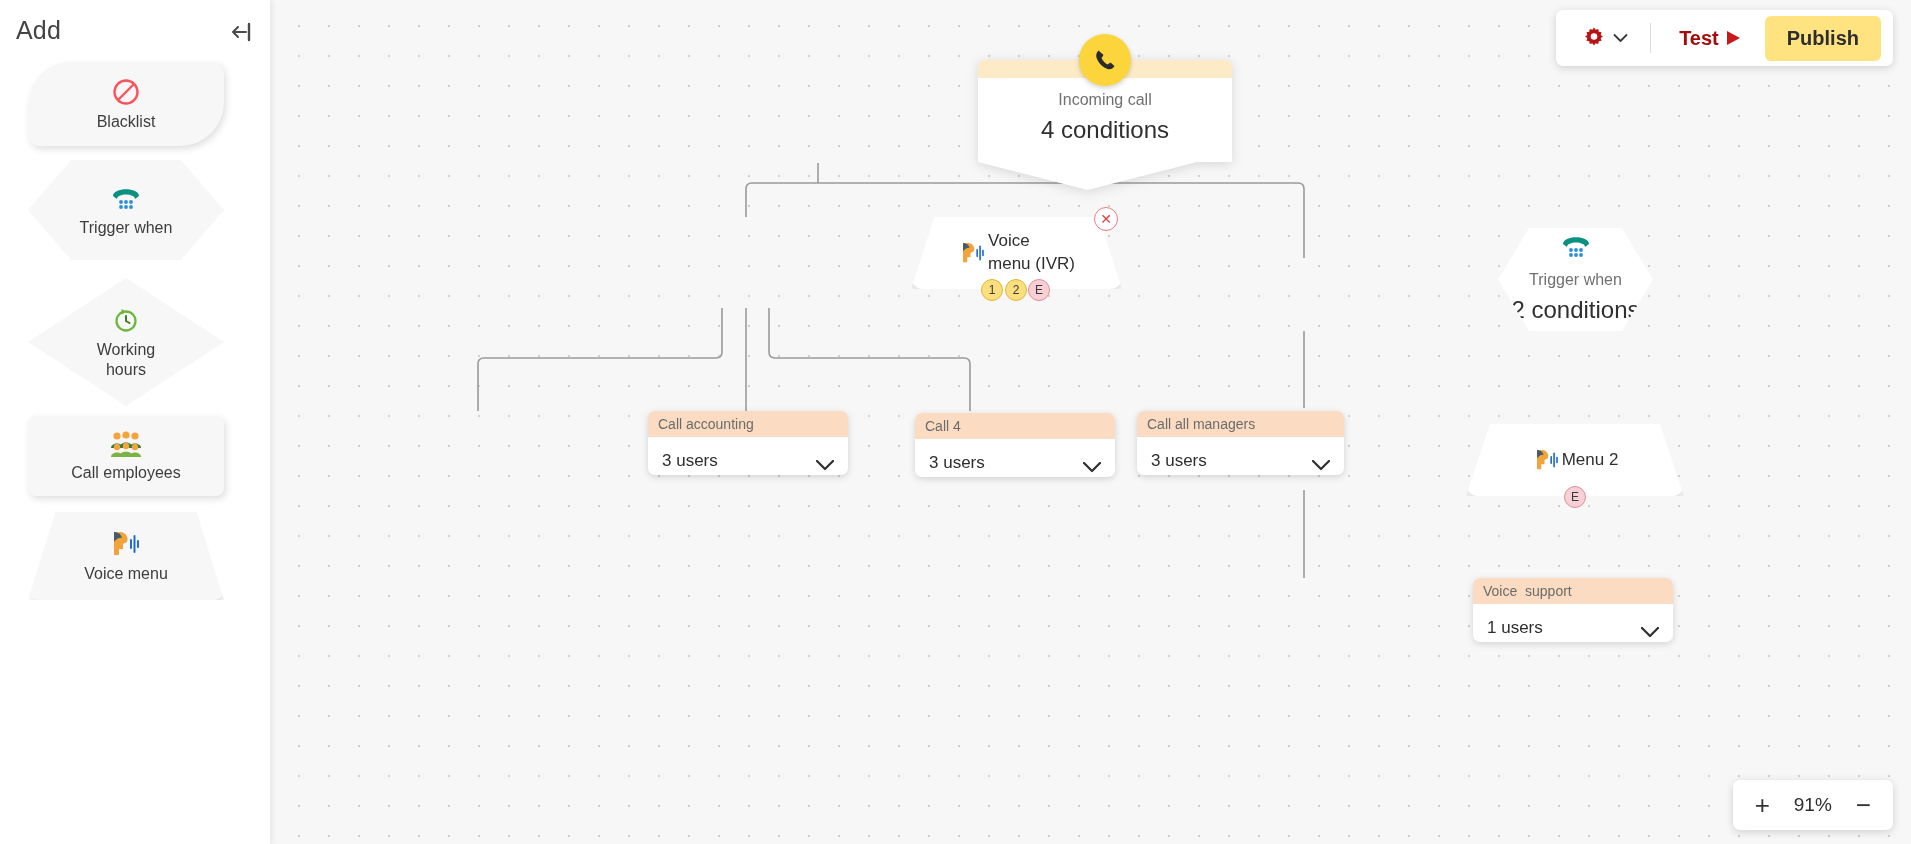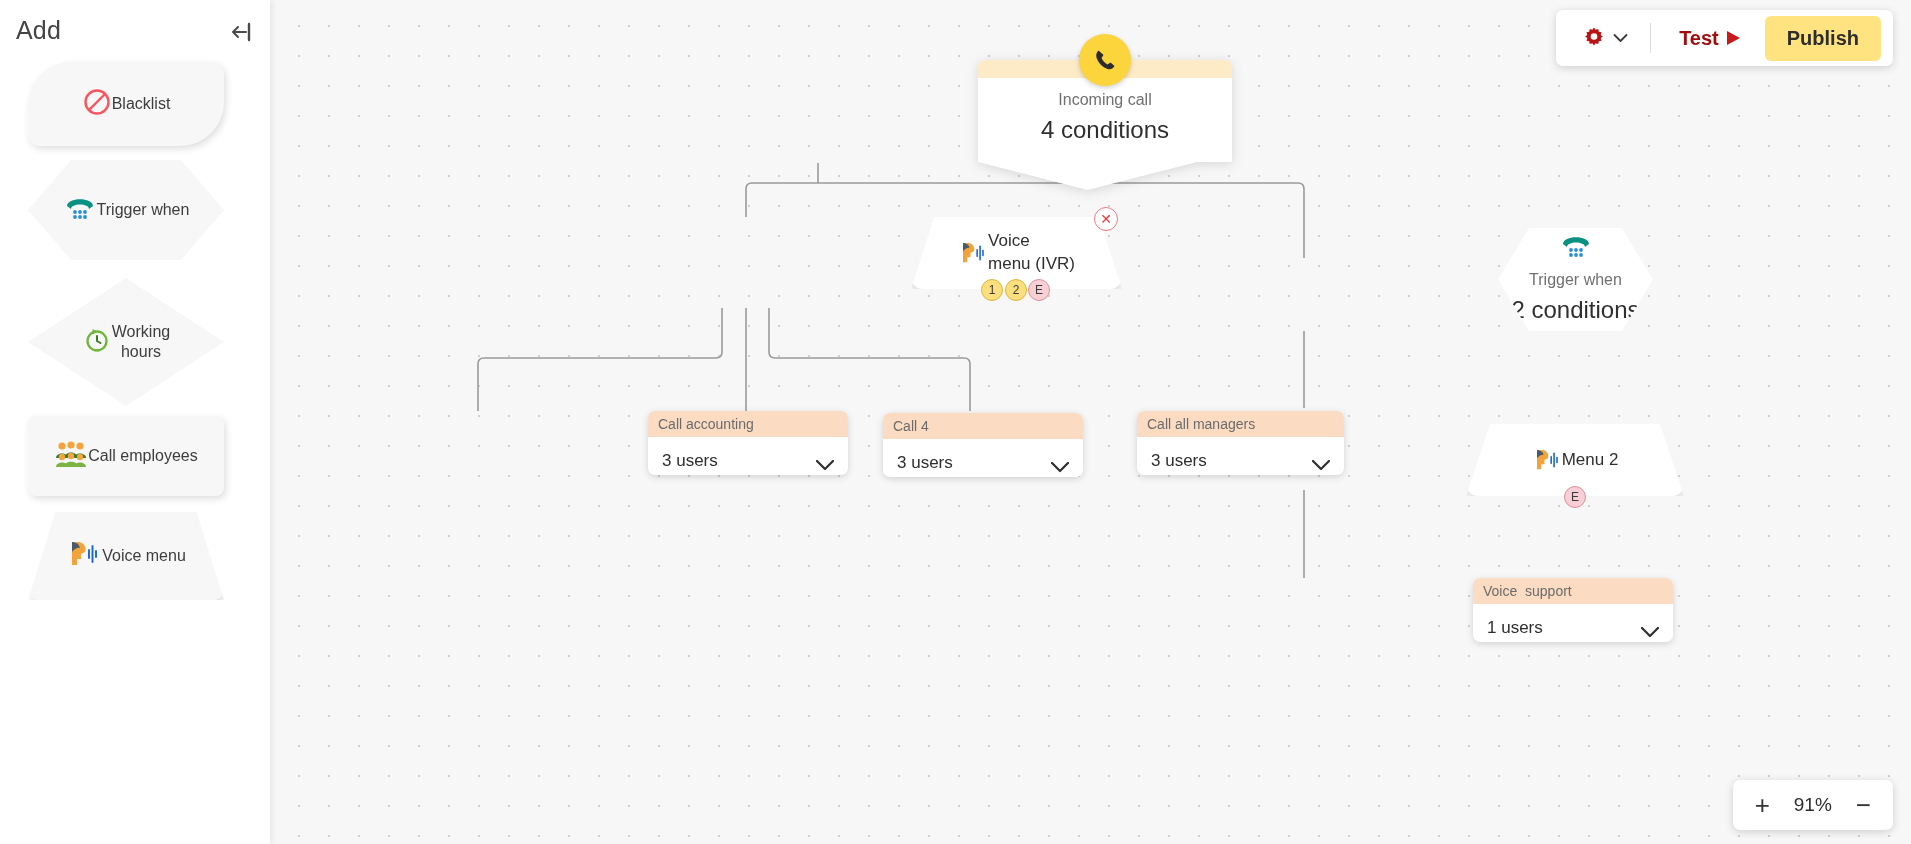--- a/index.html
+++ b/index.html
@@ -26,21 +26,21 @@
   }
   #collapse-btn{
     position:absolute;right:16px;top:18px;width:28px;height:28px;
     cursor:pointer;
   }
   .pal-item{
     position:absolute;left:28px;width:196px;
     background:#f7f7f7;
     box-shadow:2px 3px 7px rgba(0,0,0,.13);
     cursor:pointer;
-    display:flex;flex-direction:row;align-items:center;justify-content:center;
+    display:flex;flex-direction:column;align-items:center;justify-content:center;
   }
   .pal-label{
     font-size:16px;color:#3d3d3d;text-align:center;line-height:1.25;
   }
   .pal-ico{margin-bottom:5px;line-height:0;}
   
   .shape-blacklist{
     border-radius:44px 12px 44px 12px;
   }
   .shape-hex{
@@ -167,21 +167,21 @@
     background:#fbdcc2;border-radius:7px 7px 0 0;
     padding:5px 10px;font-size:14px;color:#6b6b6b;
     white-space:pre;
   }
   .card .crow{
     display:flex;align-items:flex-end;justify-content:space-between;
     padding:14px 14px 4px;cursor:pointer;
   }
   .card .cval{font-size:17px;color:#2e2e2e;}
   #c-accounting{left:378px;top:411px;width:200px;}
-  #c-call4{left:613px;top:413px;width:200px;}
+  #c-call4{left:645px;top:413px;width:200px;}
   #c-managers{left:867px;top:411px;width:207px;}
   #c-support{left:1203px;top:578px;width:200px;}
 </style>
 </head>
 <body>
 
 <div id="app">
 
   <div id="sidebar">
     <div id="sidebar-head">

